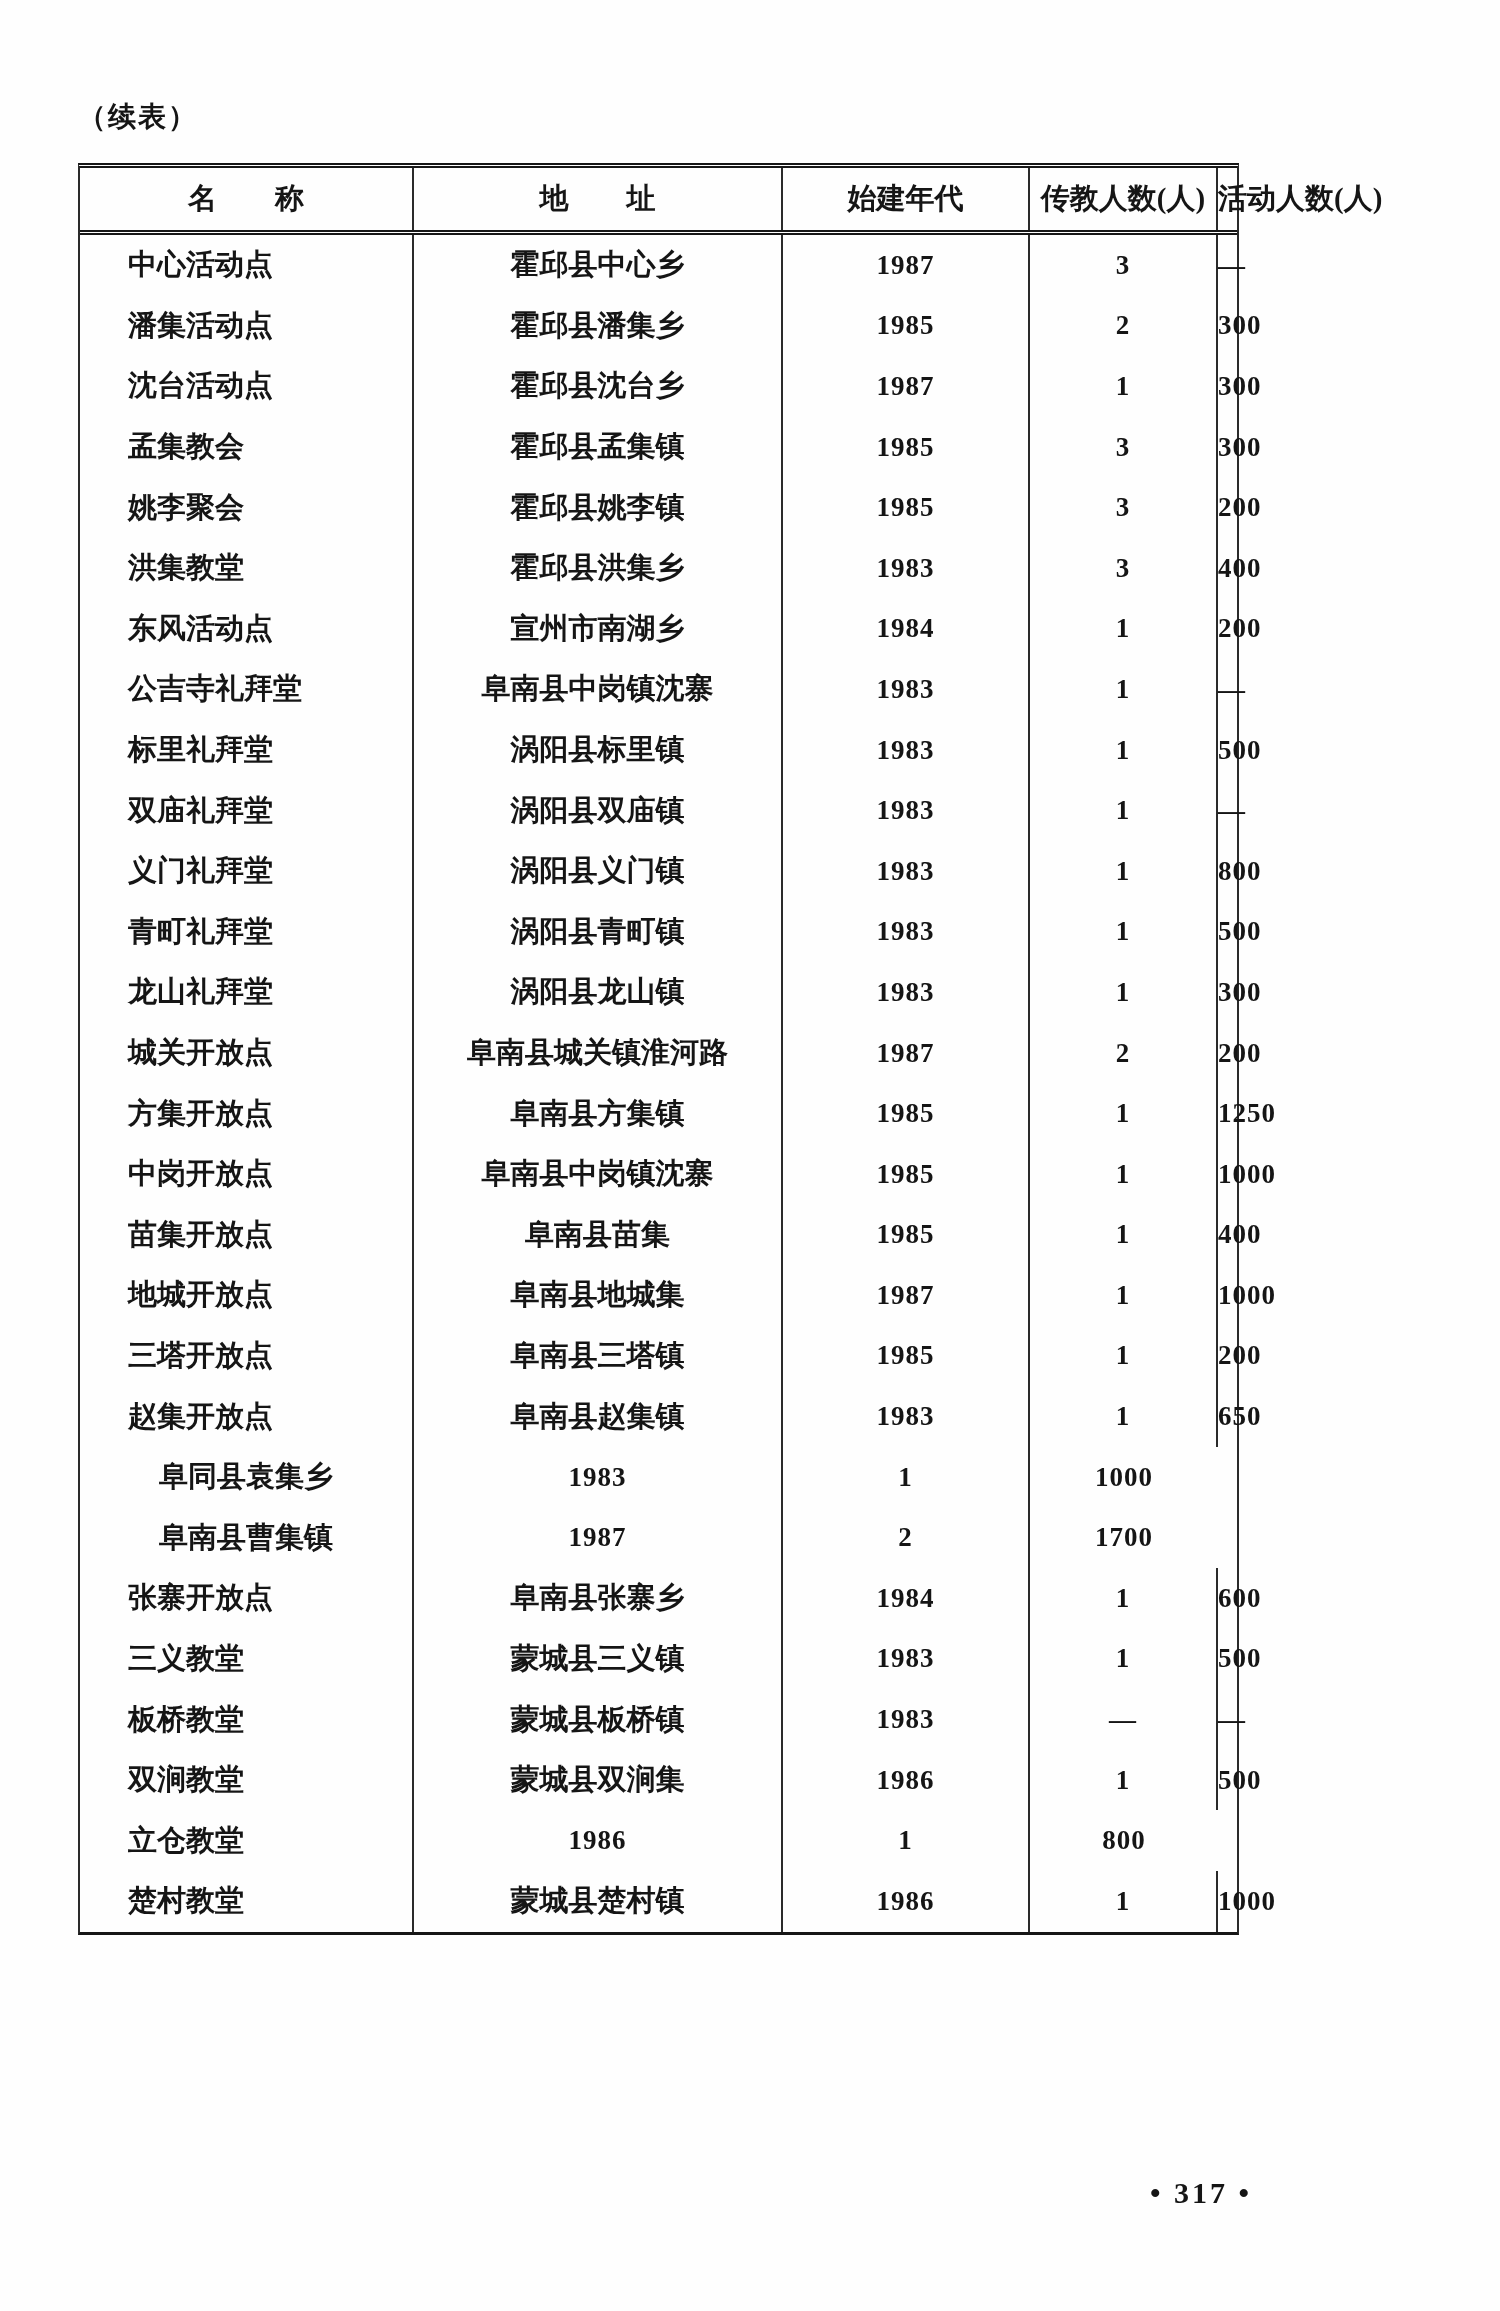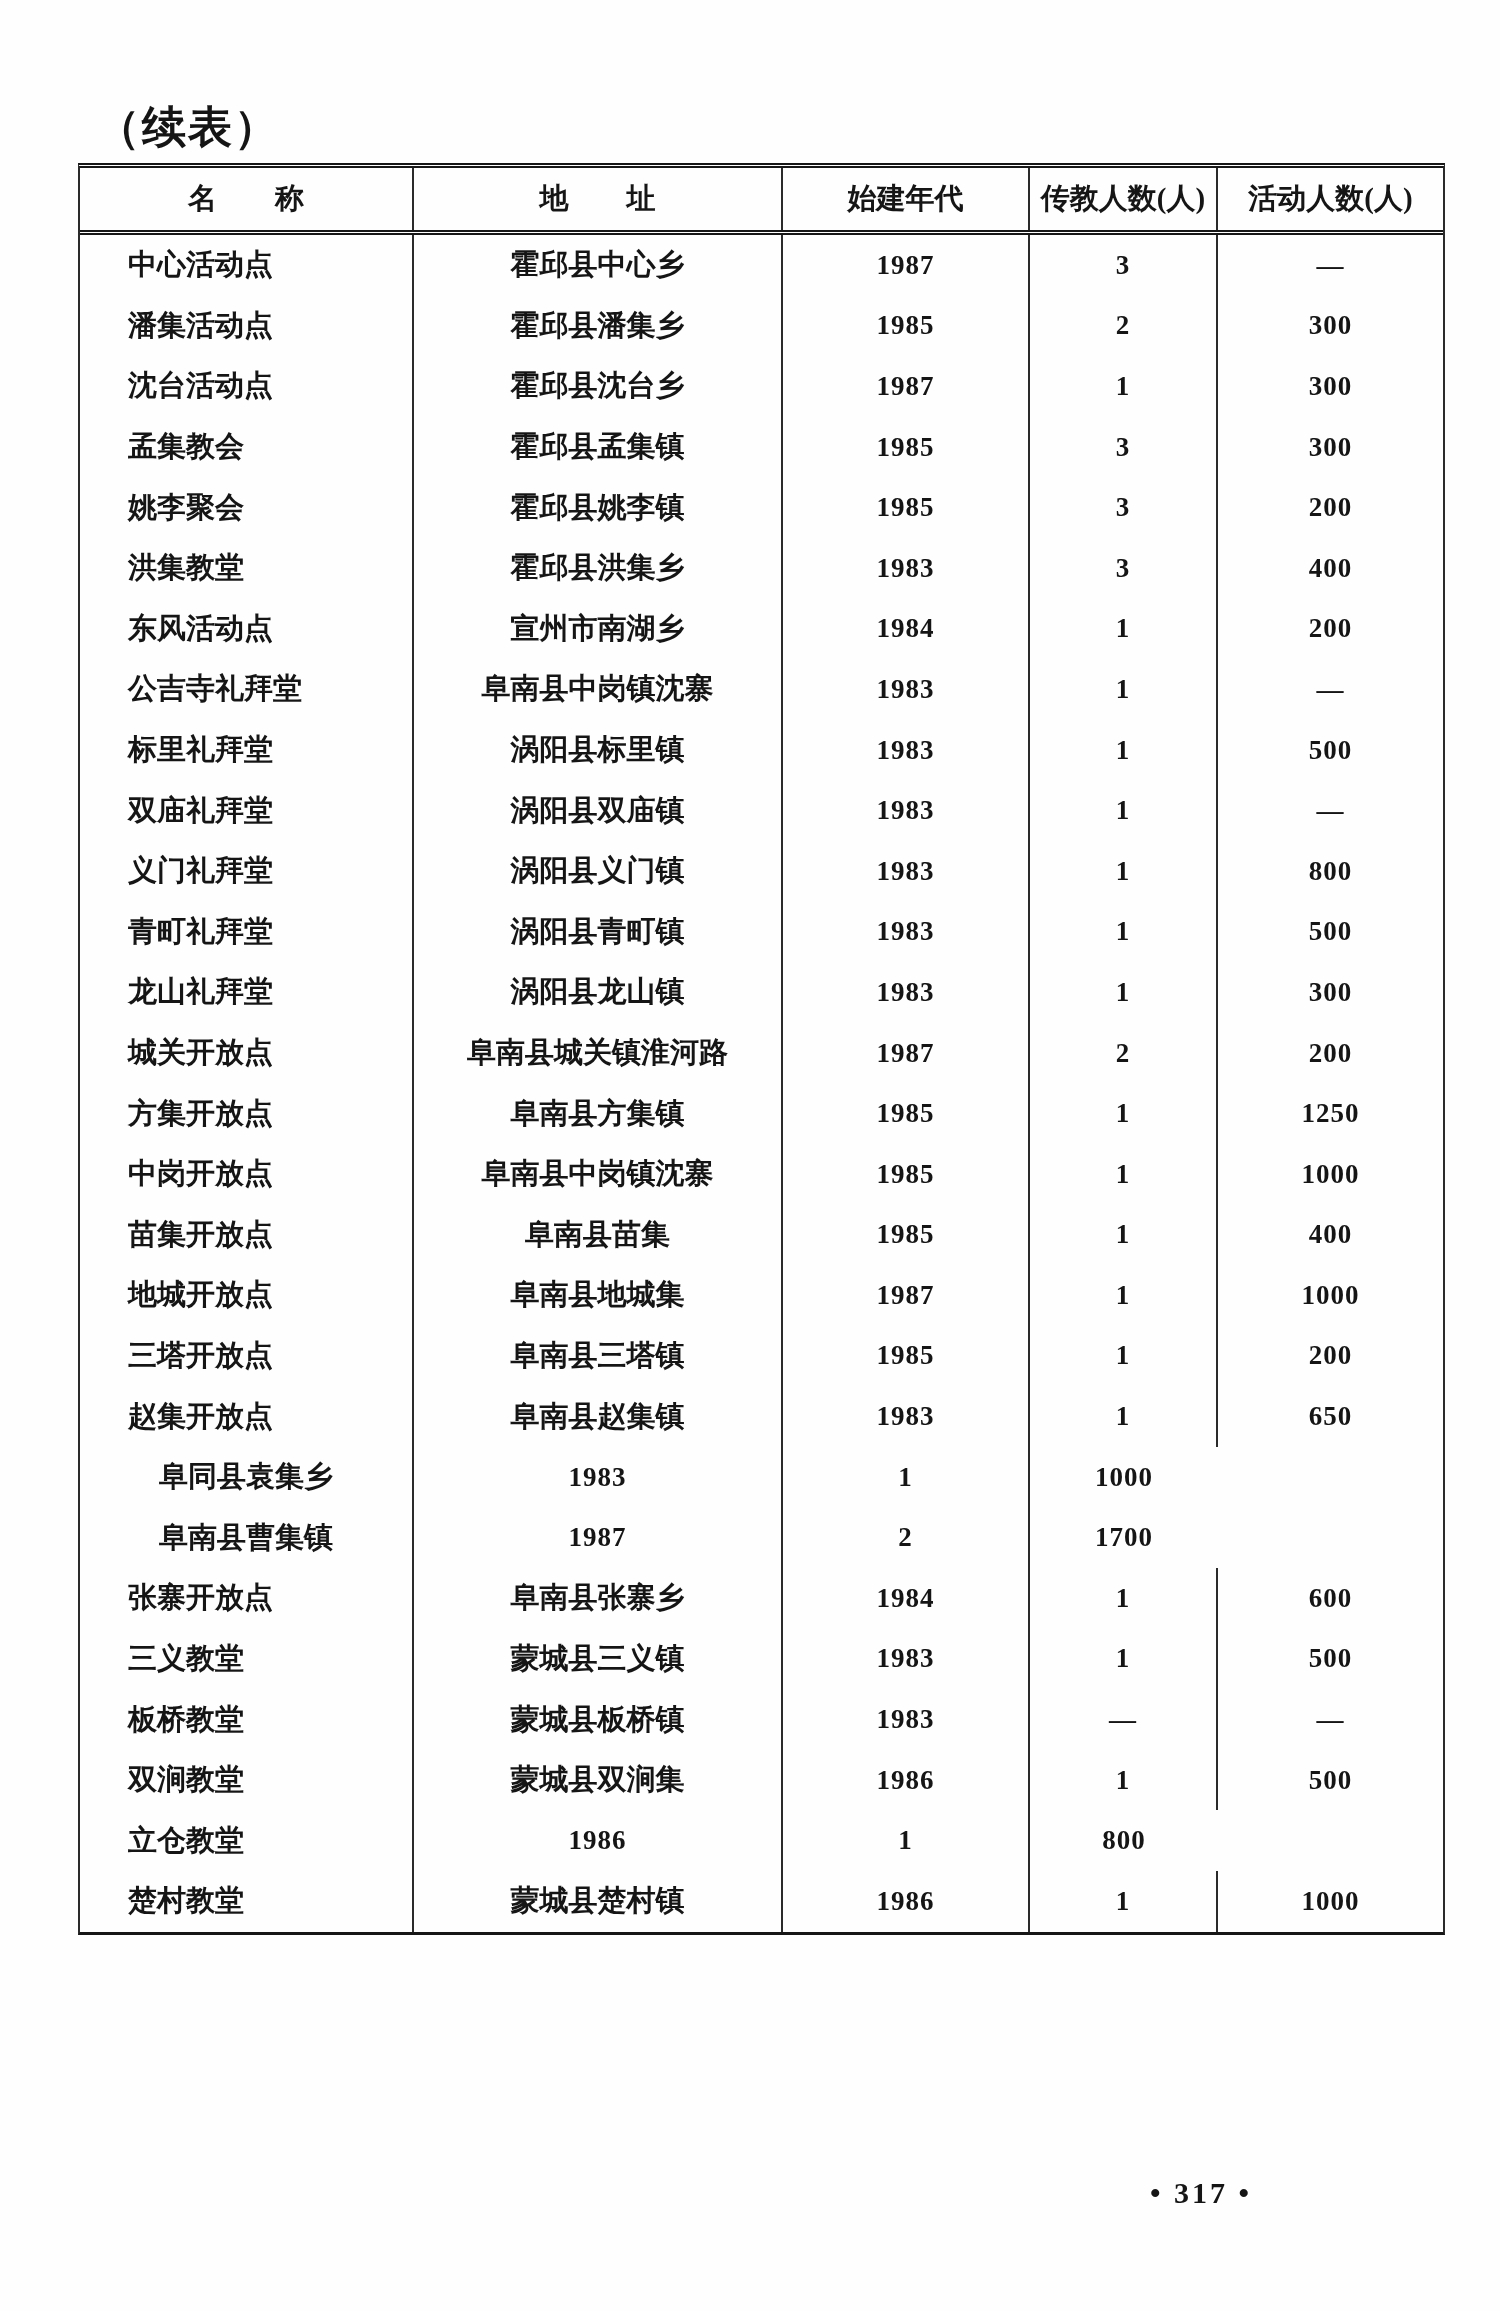--- a/index.html
+++ b/index.html
@@ -3,25 +3,25 @@
 <meta charset="utf-8">
 <style>
   html,body{margin:0;padding:0;}
   body{
     width:1500px;height:2311px;position:relative;
     background:#fefefe;color:#151515;
     font-family:"Liberation Serif","DejaVu Serif",serif;
     overflow:hidden;
   }
   .cont-label{
-    position:absolute;left:96px;top:98px;
-    font-size:44px;font-weight:bold;letter-spacing:2px;
+    position:absolute;left:78px;top:98px;
+    font-size:28px;font-weight:bold;letter-spacing:2px;
   }
   .scan-table{
-    position:absolute;left:78px;top:163px;width:1367px;
+    position:absolute;left:78px;top:163px;width:1161px;
     border-top:5px double #161616;
     border-bottom:3px solid #161616;
     border-left:2px solid #2a2a2a;
     border-right:2px solid #2a2a2a;
     box-sizing:border-box;
   }
   .t-row{
     display:grid;
     grid-template-columns:334px 369px 247px 188px auto;
     align-items:center;

